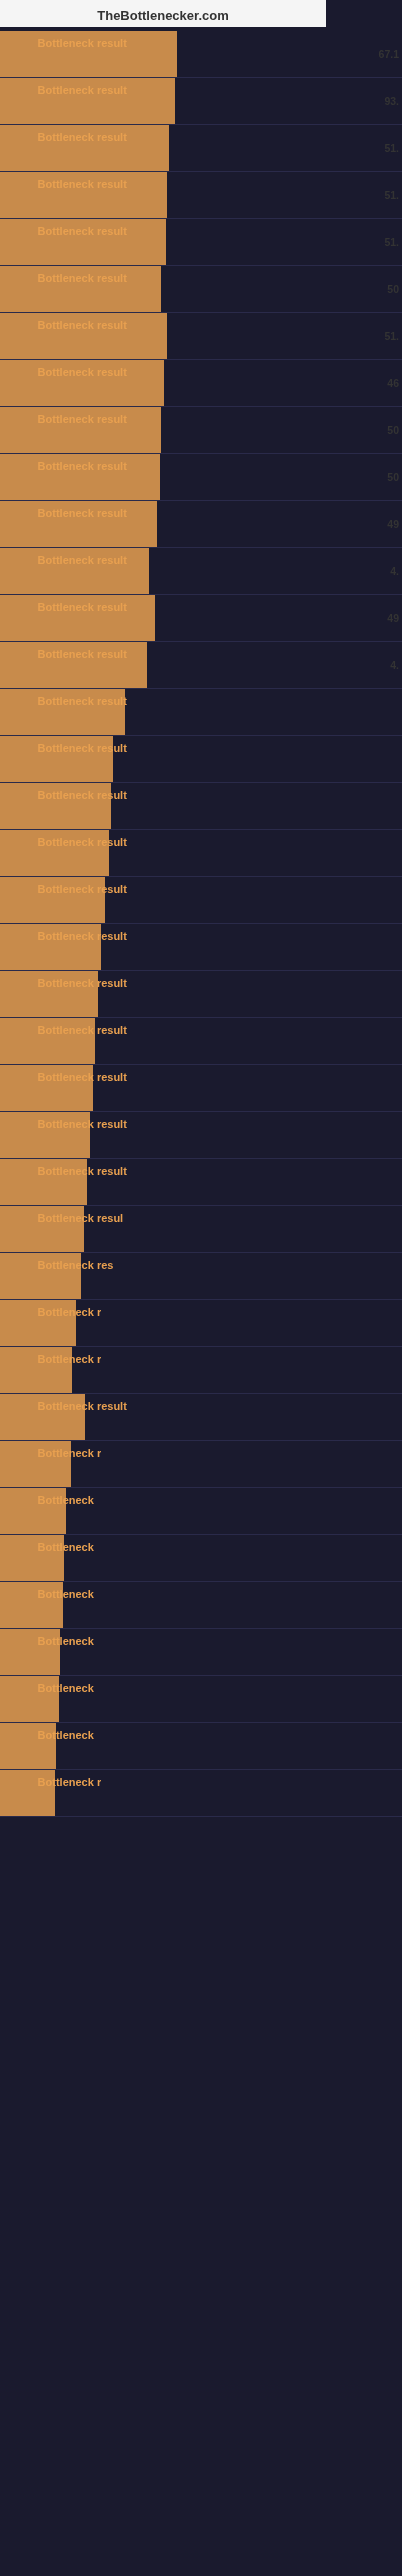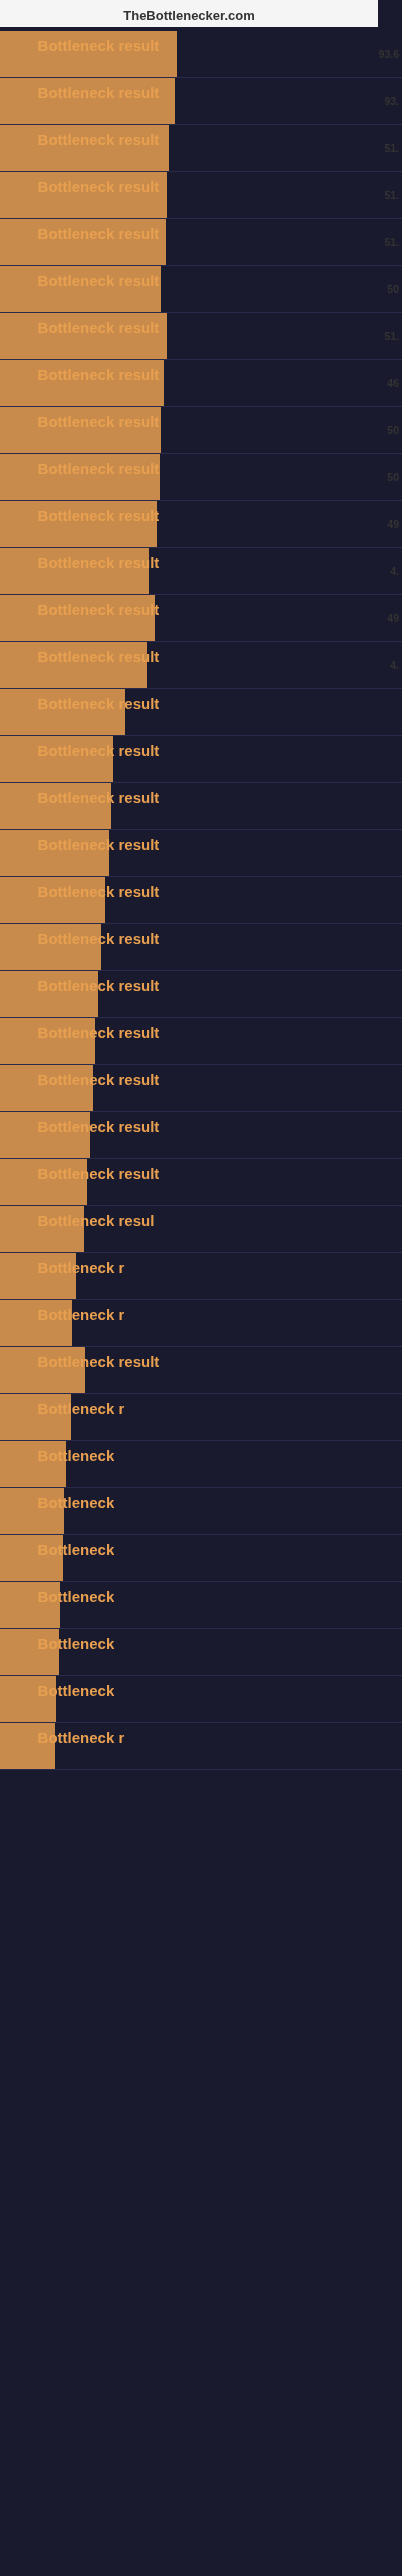--- a/index.html
+++ b/index.html
@@ -13,30 +13,30 @@
       font-family: Arial, sans-serif;
       overflow-x: hidden;
     }
     .header {
       text-align: center;
       padding: 8px 0 4px 0;
       color: #333;
       background: #f5f5f5;
       font-size: 13px;
       font-weight: bold;
-      width: 378px;
+      width: 326px;
     }
     .chart-container {
       background: #1a1a2e;
       padding: 4px 0;
       width: 403px;
     }
     .bar-label {
       color: #e8a050;
-      font-size: 15px;
+      font-size: 11px;
       font-weight: bold;
       position: absolute;
       left: 1.6px;
       top: 6.4px;
       white-space: nowrap;
       overflow: hidden;
       padding-left: 36px;
     }
     .bar {
       position: absolute;
@@ -65,21 +65,21 @@
   </style>
 </head>
 <body>
 
 <div class="header">TheBottlenecker.com</div>
 
 <div class="chart-container" id="chart">
     <div class="row-wrapper">
       <div class="bar" style="width: 177px;"></div>
       <div class="bar-label">Bottleneck result</div>
-      <div class="bar-value">93.6</div>
+      <div class="bar-value">67.1</div>
     </div>
     <div class="row-wrapper">
       <div class="bar" style="width: 175px;"></div>
       <div class="bar-label">Bottleneck result</div>
       <div class="bar-value">93.</div>
     </div>
     <div class="row-wrapper">
       <div class="bar" style="width: 169px;"></div>
       <div class="bar-label">Bottleneck result</div>
       <div class="bar-value">51.</div>
@@ -181,20 +181,24 @@
     </div>
     <div class="row-wrapper">
       <div class="bar" style="width: 87px;"></div>
       <div class="bar-label">Bottleneck result</div>
     </div>
     <div class="row-wrapper">
       <div class="bar" style="width: 84px;"></div>
       <div class="bar-label">Bottleneck resul</div>
     </div>
     <div class="row-wrapper">
+      <div class="bar" style="width: 81px;"></div>
+      <div class="bar-label">Bottleneck res</div>
+    </div>
+    <div class="row-wrapper">
       <div class="bar" style="width: 76px;"></div>
       <div class="bar-label">Bottleneck r</div>
     </div>
     <div class="row-wrapper">
       <div class="bar" style="width: 72px;"></div>
       <div class="bar-label">Bottleneck r</div>
     </div>
     <div class="row-wrapper">
       <div class="bar" style="width: 85px;"></div>
       <div class="bar-label">Bottleneck result</div>

